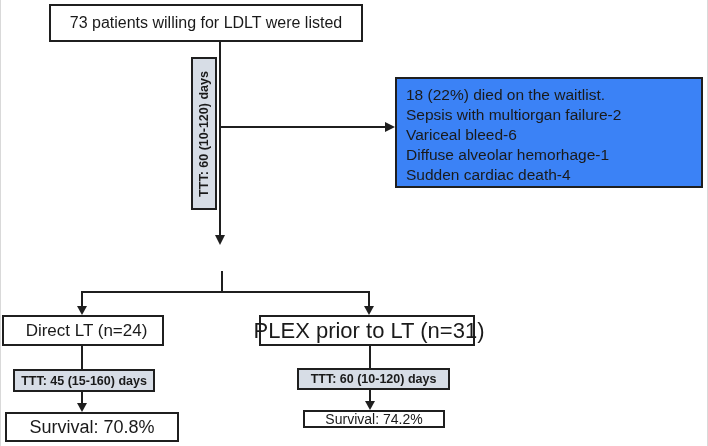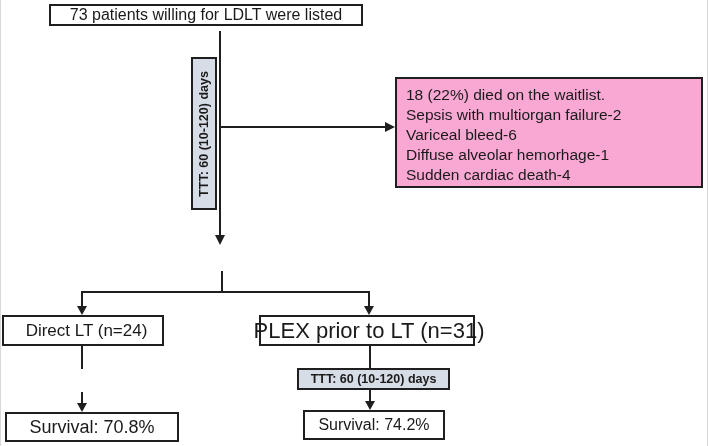--- a/index.html
+++ b/index.html
@@ -73,37 +73,37 @@
     top: 0;
     width: 708px;
     height: 446px;
   }
   .multiline-box {
     position: absolute;
     left: 395px;
     top: 77px;
     width: 308px;
     height: 111px;
-    background: #f9a8d4;
+    background: #3b82f6;
     border: 2px solid #1f1f1f;
     box-sizing: border-box;
     padding: 6px 8px 0 9px;
     font-size: 15.5px;
     line-height: 20px;
   }
   .multiline-box div { white-space: nowrap; }
 
-  .box-listed      { left: 49px;  top: 4px;   width: 314px; height: 22px; font-size: 16px; }
+  .box-listed      { left: 49px;  top: 4px;   width: 314px; height: 38px; font-size: 16px; }
   .box-underwent   { left: 123px; top: 245px; width: 200px; height: 26px; font-size: 16.5px; }
   .box-direct      { left: 2px;   top: 315px; width: 162px; height: 31px; font-size: 17px; padding-left: 7px; }
   .box-plex        { left: 259px; top: 315px; width: 216px; height: 31px; font-size: 22px; padding-left: 4px; }
   .ttt-direct      { left: 13px;  top: 369px; width: 142px; height: 23px; }
   .ttt-plex        { left: 297px; top: 368px; width: 153px; height: 22px; }
   .box-surv-direct { left: 5px;   top: 412px; width: 174px; height: 30px; font-size: 18px; }
-  .box-surv-plex   { left: 303px; top: 410px; width: 142px; height: 30px; font-size: 16px; }
+  .box-surv-plex   { left: 303px; top: 410px; width: 142px; height: 18px; font-size: 14px; }
 </style>
 </head>
 <body>
 
 <div class="canvas">
 
   <div class="edge-line" style="left:0;"></div>
   <div class="edge-line" style="left:707px;"></div>
 
   <svg class="connectors" viewBox="0 0 708 446" xmlns="http://www.w3.org/2000/svg">
@@ -148,20 +148,23 @@
 
 
   <div class="box box-direct">
     <span>Direct LT (n=24)</span>
   </div>
 
   <div class="box box-plex">
     <span>PLEX prior to LT (n=31)</span>
   </div>
 
+  <div class="ttt-badge ttt-direct">
+    <span>TTT: 45 (15-160) days</span>
+  </div>
 
   <div class="ttt-badge ttt-plex">
     <span>TTT: 60 (10-120) days</span>
   </div>
 
   <div class="box center box-surv-direct">
     <span>Survival: 70.8%</span>
   </div>
 
   <div class="box center box-surv-plex">

